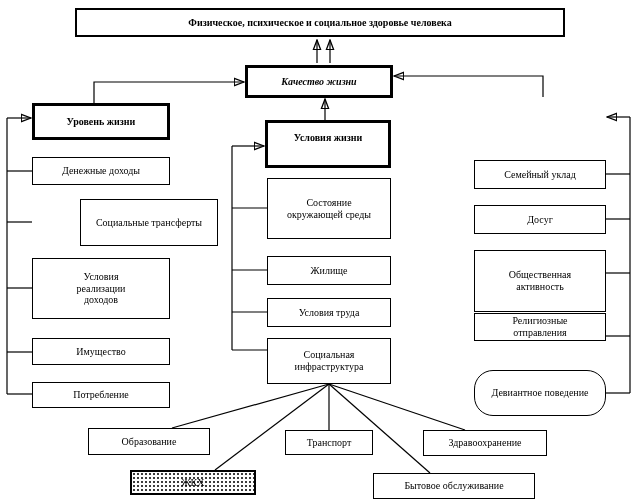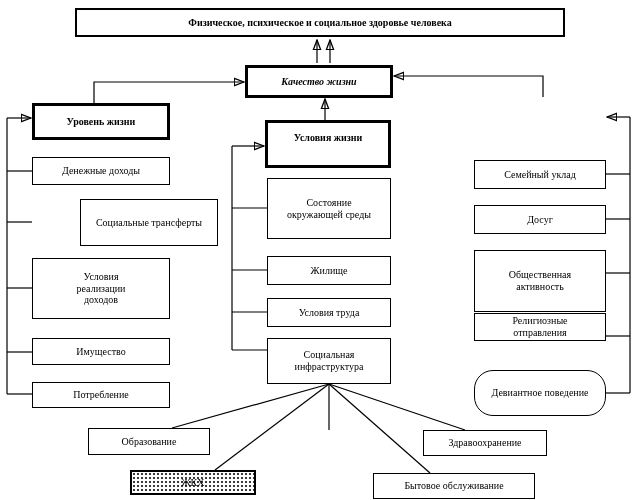--- a/index.html
+++ b/index.html
@@ -103,17 +103,18 @@
   <div class="box" style="left:267px;top:298px;width:124px;height:29px;">Условия труда</div>
   <div class="box" style="left:267px;top:338px;width:124px;height:46px;padding:0 2px;">Социальная инфраструктура</div>
 
   <div class="box" style="left:474px;top:160px;width:132px;height:29px;">Семейный уклад</div>
   <div class="box" style="left:474px;top:205px;width:132px;height:29px;">Досуг</div>
   <div class="box" style="left:474px;top:250px;width:132px;height:62px;padding:4px 10px;">Общественная активность</div>
   <div class="box" style="left:474px;top:313px;width:132px;height:28px;padding:0 10px;">Религиозные отправления</div>
   <div class="box" style="left:474px;top:370px;width:132px;height:46px;padding:0 16px;border-radius:19px;">Девиантное поведение</div>
 
   <div class="box" style="left:88px;top:428px;width:122px;height:27px;">Образование</div>
+  <div class="box" style="left:285px;top:430px;width:88px;height:25px;">Транспорт</div>
   <div class="box" style="left:423px;top:430px;width:124px;height:26px;">Здравоохранение</div>
   <div class="box thick2 hatch" style="left:130px;top:470px;width:126px;height:25px;">ЖКХ</div>
   <div class="box" style="left:373px;top:473px;width:162px;height:26px;">Бытовое обслуживание</div>
 
 </div>
 
 </body></html>

